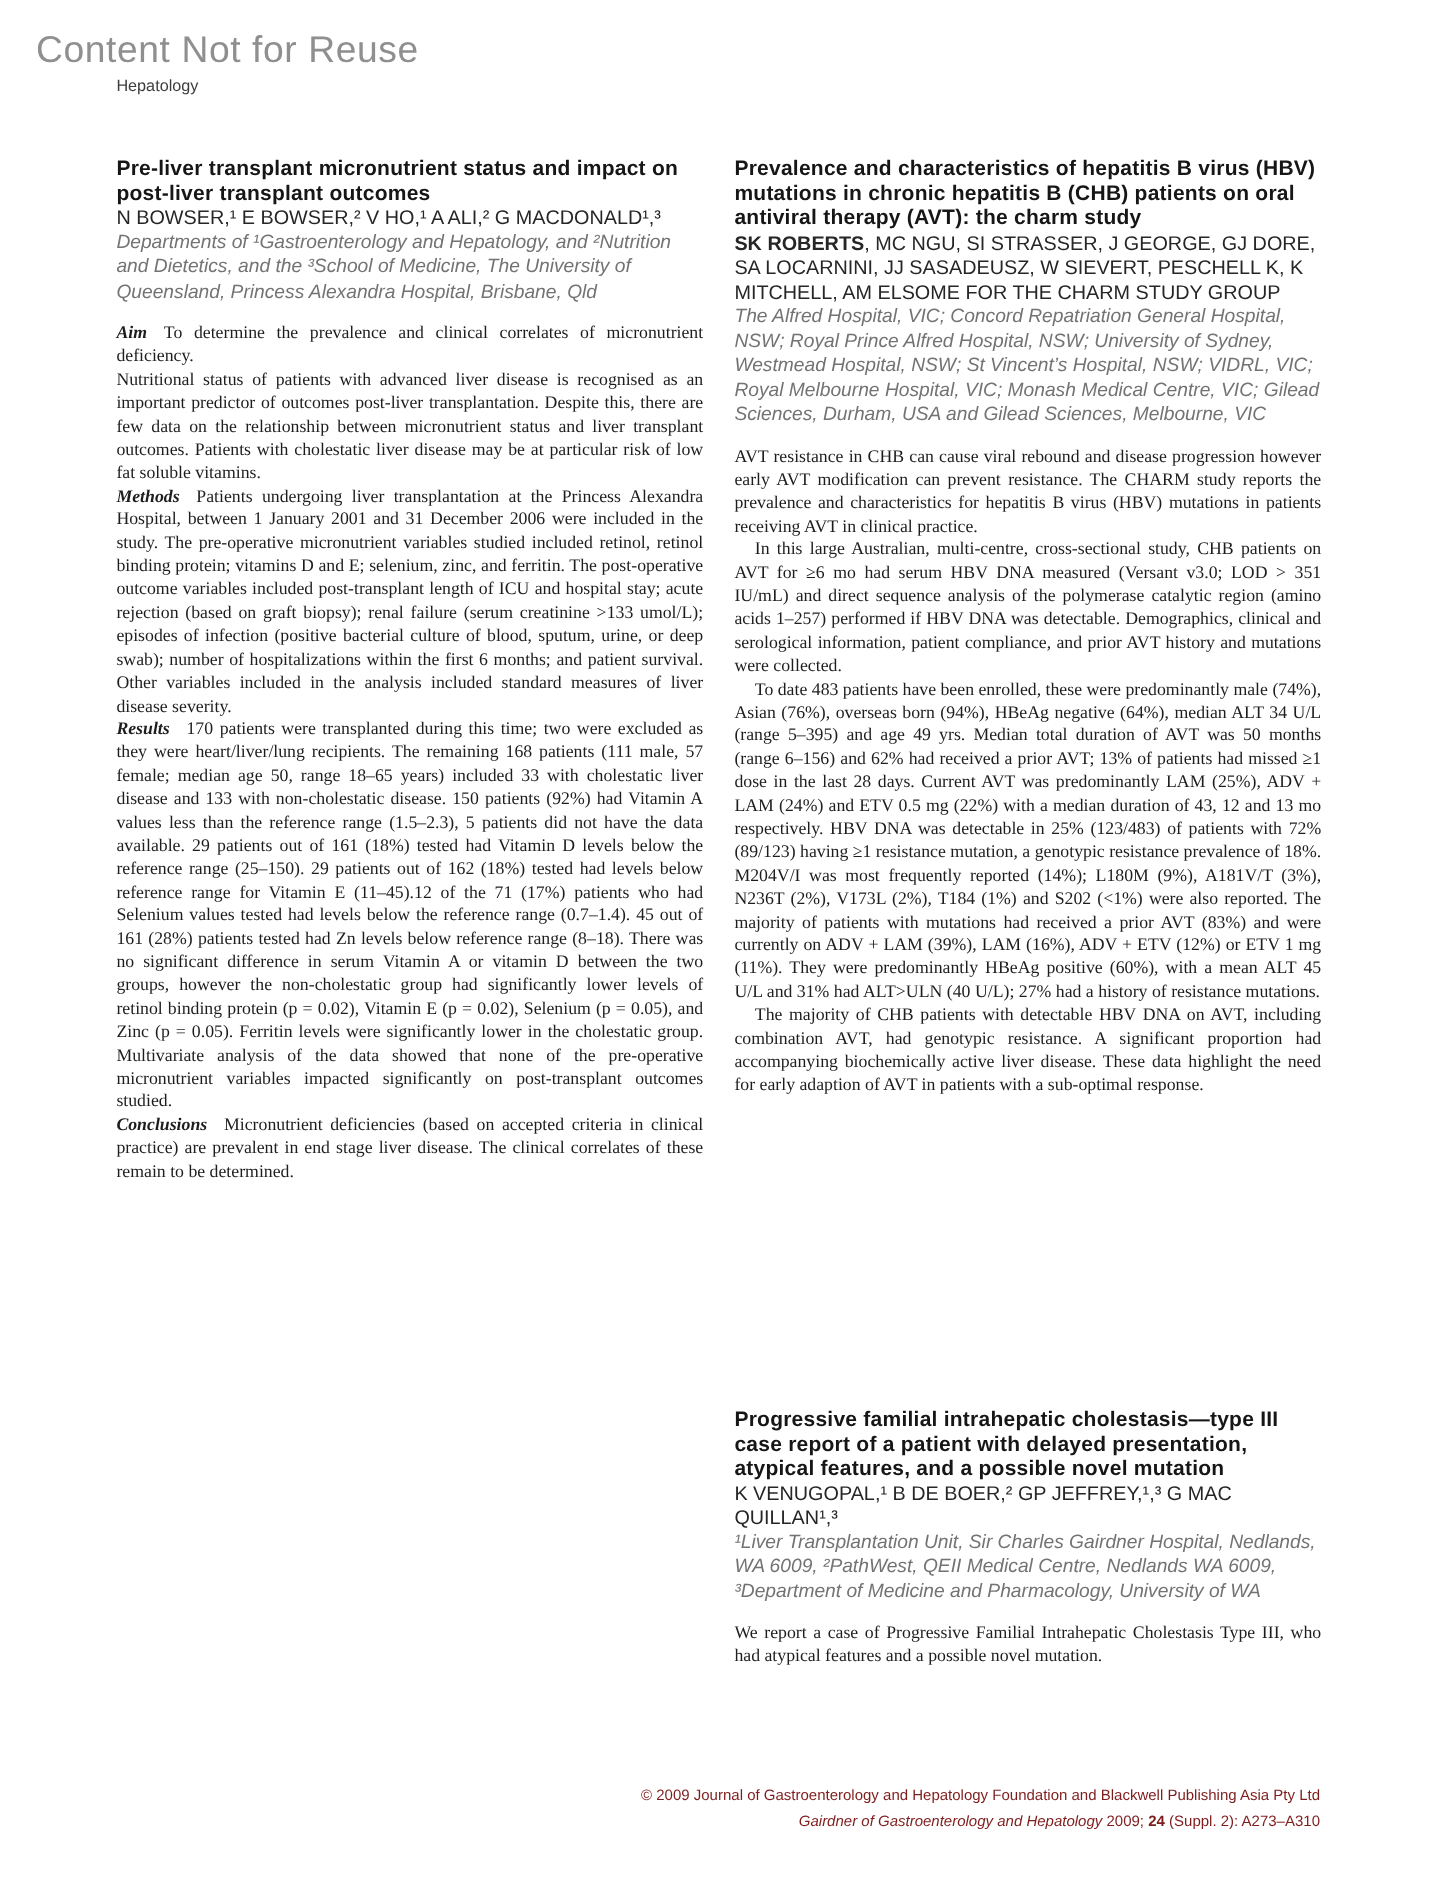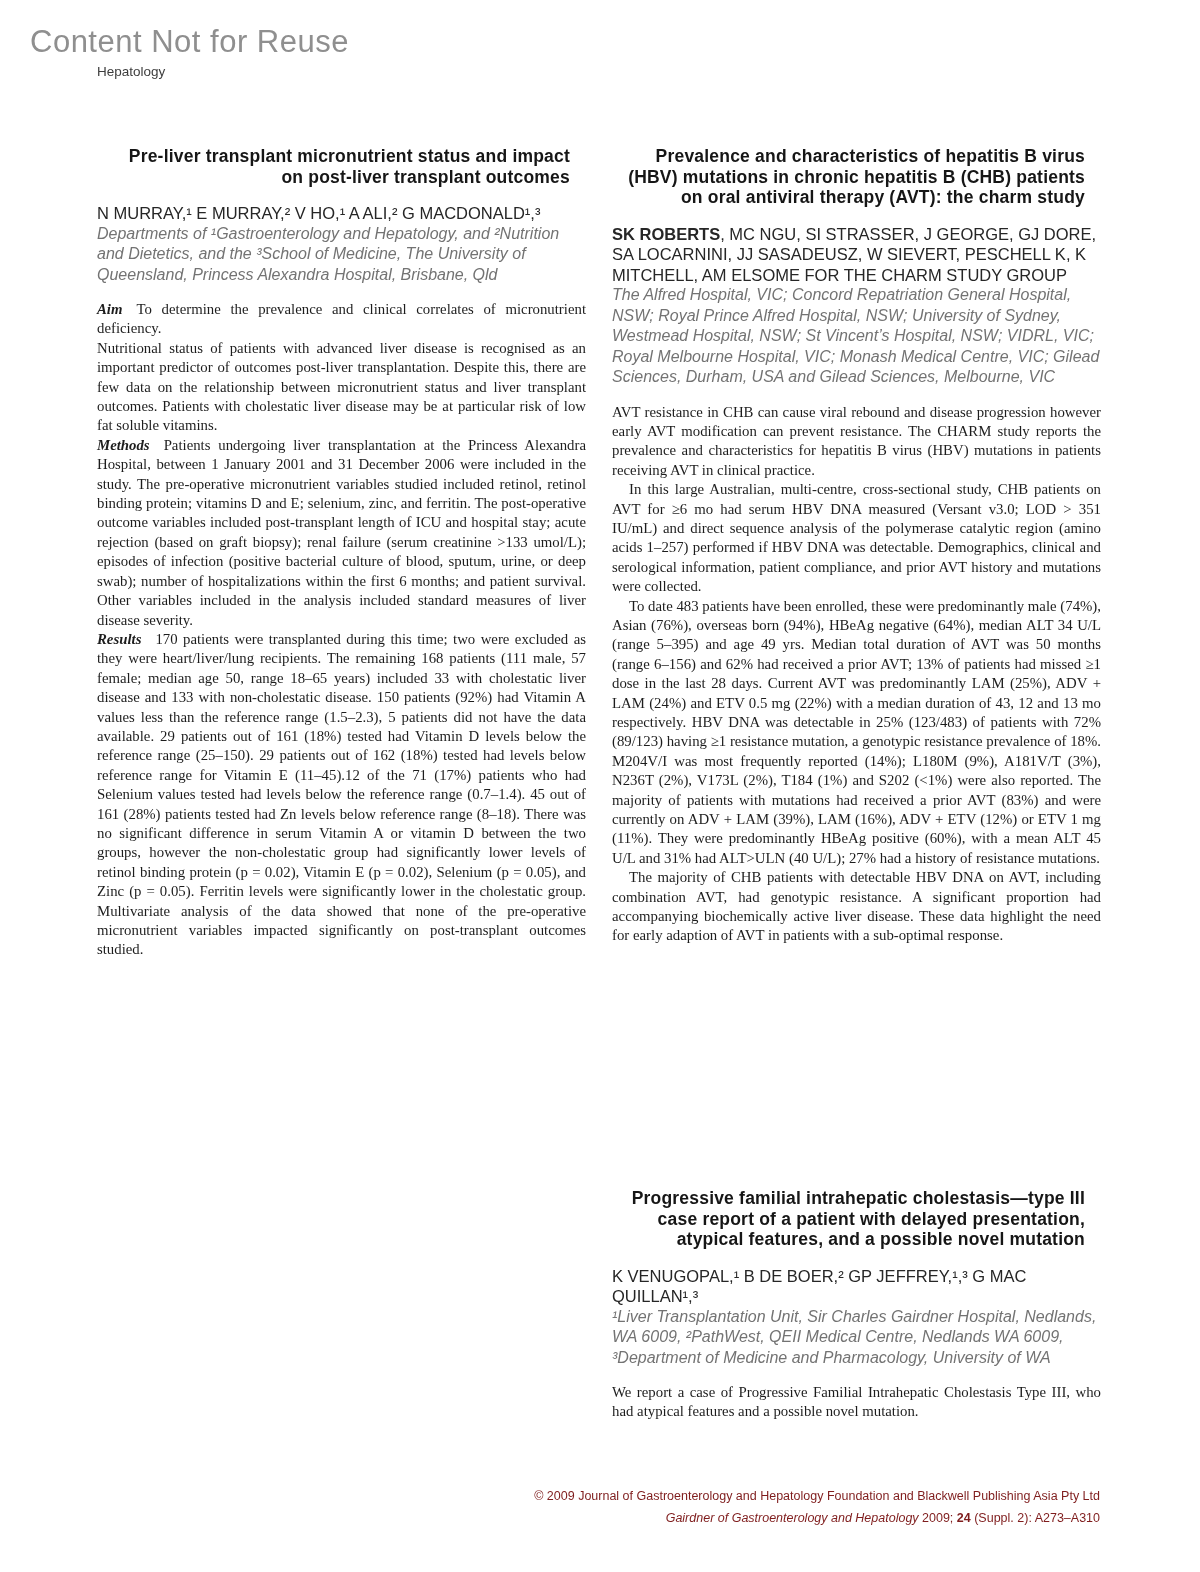--- a/index.html
+++ b/index.html
@@ -33,25 +33,24 @@
     width: 489px;
   }
   .col-left  { left: 97px; }
   .col-right { left: 612px; }
   .abstract-third {
     position: absolute;
     left: 612px; top: 1172px;
     width: 489px;
   }
   .title {
-    margin: 16px;
+    margin: 0;
     font: 700 17.5px/20.5px "Liberation Sans", sans-serif;
     letter-spacing: 0.2px;
     color: #161616;
-    text-align: right;
   }
   .authors {
     margin: 1px 0 0 0;
     font: 400 16.5px/20.5px "Liberation Sans", sans-serif;
     color: #262626;
   }
   .authors .b { font-weight: 700; }
   .affil {
     margin: 0;
     font: italic 400 16px/20.5px "Liberation Sans", sans-serif;
@@ -91,27 +90,28 @@
 </head>
 <body>
 
 <div class="page">
 
   <div class="watermark">Content Not for Reuse</div>
   <div class="kicker">Hepatology</div>
 
   <div class="col col-left">
     <h2 class="title">Pre-liver transplant micronutrient status and impact on post-liver transplant outcomes</h2>
-    <div class="authors">N MURRAY,¹ E MURRAY,² V HO,¹ A ALI,² G MACDONALD¹,³</div>
+    <div class="authors">N BOWSER,¹ E BOWSER,² V HO,¹ A ALI,² G MACDONALD¹,³</div>
     <div class="affil">Departments of ¹Gastroenterology and Hepatology, and ²Nutrition and Dietetics, and the ³School of Medicine, The University of Queensland, Princess Alexandra Hospital, Brisbane, Qld</div>
     <div class="body">
       <p><span class="plabel">Aim</span><span>To determine the prevalence and clinical correlates of micronutrient deficiency.</span></p>
       <p><span>Nutritional status of patients with advanced liver disease is recognised as an important predictor of outcomes post-liver transplantation. Despite this, there are few data on the relationship between micronutrient status and liver transplant outcomes. Patients with cholestatic liver disease may be at particular risk of low fat soluble vitamins.</span></p>
       <p><span class="plabel">Methods</span><span>Patients undergoing liver transplantation at the Princess Alexandra Hospital, between 1 January 2001 and 31 December 2006 were included in the study. The pre-operative micronutrient variables studied included retinol, retinol binding protein; vitamins D and E; selenium, zinc, and ferritin. The post-operative outcome variables included post-transplant length of ICU and hospital stay; acute rejection (based on graft biopsy); renal failure (serum creatinine &gt;133 umol/L); episodes of infection (positive bacterial culture of blood, sputum, urine, or deep swab); number of hospitalizations within the first 6 months; and patient survival. Other variables included in the analysis included standard measures of liver disease severity.</span></p>
       <p><span class="plabel">Results</span><span>170 patients were transplanted during this time; two were excluded as they were heart/liver/lung recipients. The remaining 168 patients (111 male, 57 female; median age 50, range 18–65 years) included 33 with cholestatic liver disease and 133 with non-cholestatic disease. 150 patients (92%) had Vitamin A values less than the reference range (1.5–2.3), 5 patients did not have the data available. 29 patients out of 161 (18%) tested had Vitamin D levels below the reference range (25–150). 29 patients out of 162 (18%) tested had levels below reference range for Vitamin E (11–45).12 of the 71 (17%) patients who had Selenium values tested had levels below the reference range (0.7–1.4). 45 out of 161 (28%) patients tested had Zn levels below reference range (8–18). There was no significant difference in serum Vitamin A or vitamin D between the two groups, however the non-cholestatic group had significantly lower levels of retinol binding protein (p = 0.02), Vitamin E (p = 0.02), Selenium (p = 0.05), and Zinc (p = 0.05). Ferritin levels were significantly lower in the cholestatic group. Multivariate analysis of the data showed that none of the pre-operative micronutrient variables impacted significantly on post-transplant outcomes studied.</span></p>
+      <p><span class="plabel">Conclusions</span><span>Micronutrient deficiencies (based on accepted criteria in clinical practice) are prevalent in end stage liver disease. The clinical correlates of these remain to be determined.</span></p>
     </div>
   </div>
 
   <div class="col col-right">
     <h2 class="title">Prevalence and characteristics of hepatitis B virus (HBV) mutations in chronic hepatitis B (CHB) patients on oral antiviral therapy (AVT): the charm study</h2>
     <div class="authors"><span class="b">SK ROBERTS</span><span>, MC NGU, SI STRASSER, J GEORGE, GJ DORE, SA LOCARNINI, JJ SASADEUSZ, W SIEVERT, PESCHELL K, K MITCHELL, AM ELSOME FOR THE CHARM STUDY GROUP</span></div>
     <div class="affil">The Alfred Hospital, VIC; Concord Repatriation General Hospital, NSW; Royal Prince Alfred Hospital, NSW; University of Sydney, Westmead Hospital, NSW; St Vincent’s Hospital, NSW; VIDRL, VIC; Royal Melbourne Hospital, VIC; Monash Medical Centre, VIC; Gilead Sciences, Durham, USA and Gilead Sciences, Melbourne, VIC</div>
     <div class="body">
       <p>AVT resistance in CHB can cause viral rebound and disease progression however early AVT modification can prevent resistance. The CHARM study reports the prevalence and characteristics for hepatitis B virus (HBV) mutations in patients receiving AVT in clinical practice.</p>
       <p class="indent">In this large Australian, multi-centre, cross-sectional study, CHB patients on AVT for ≥6 mo had serum HBV DNA measured (Versant v3.0; LOD &gt; 351 IU/mL) and direct sequence analysis of the polymerase catalytic region (amino acids 1–257) performed if HBV DNA was detectable. Demographics, clinical and serological information, patient compliance, and prior AVT history and mutations were collected.</p>

